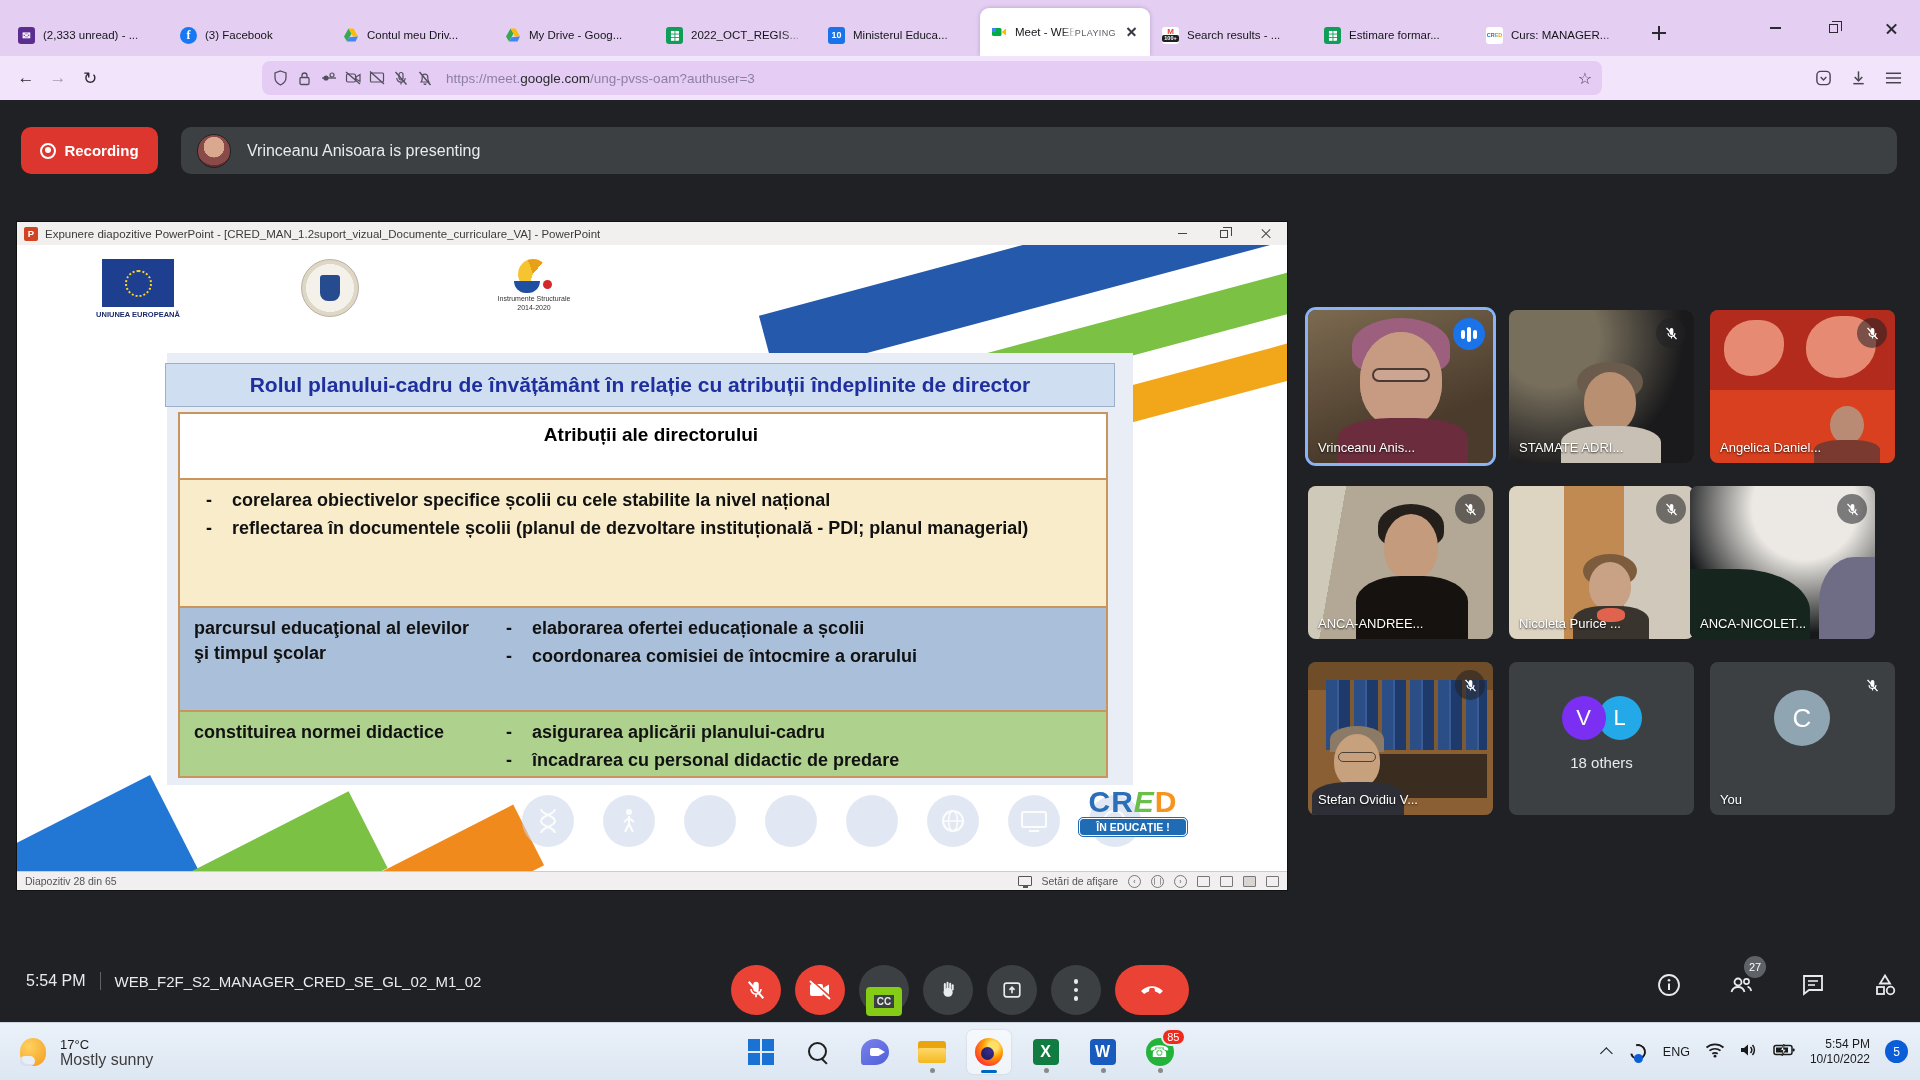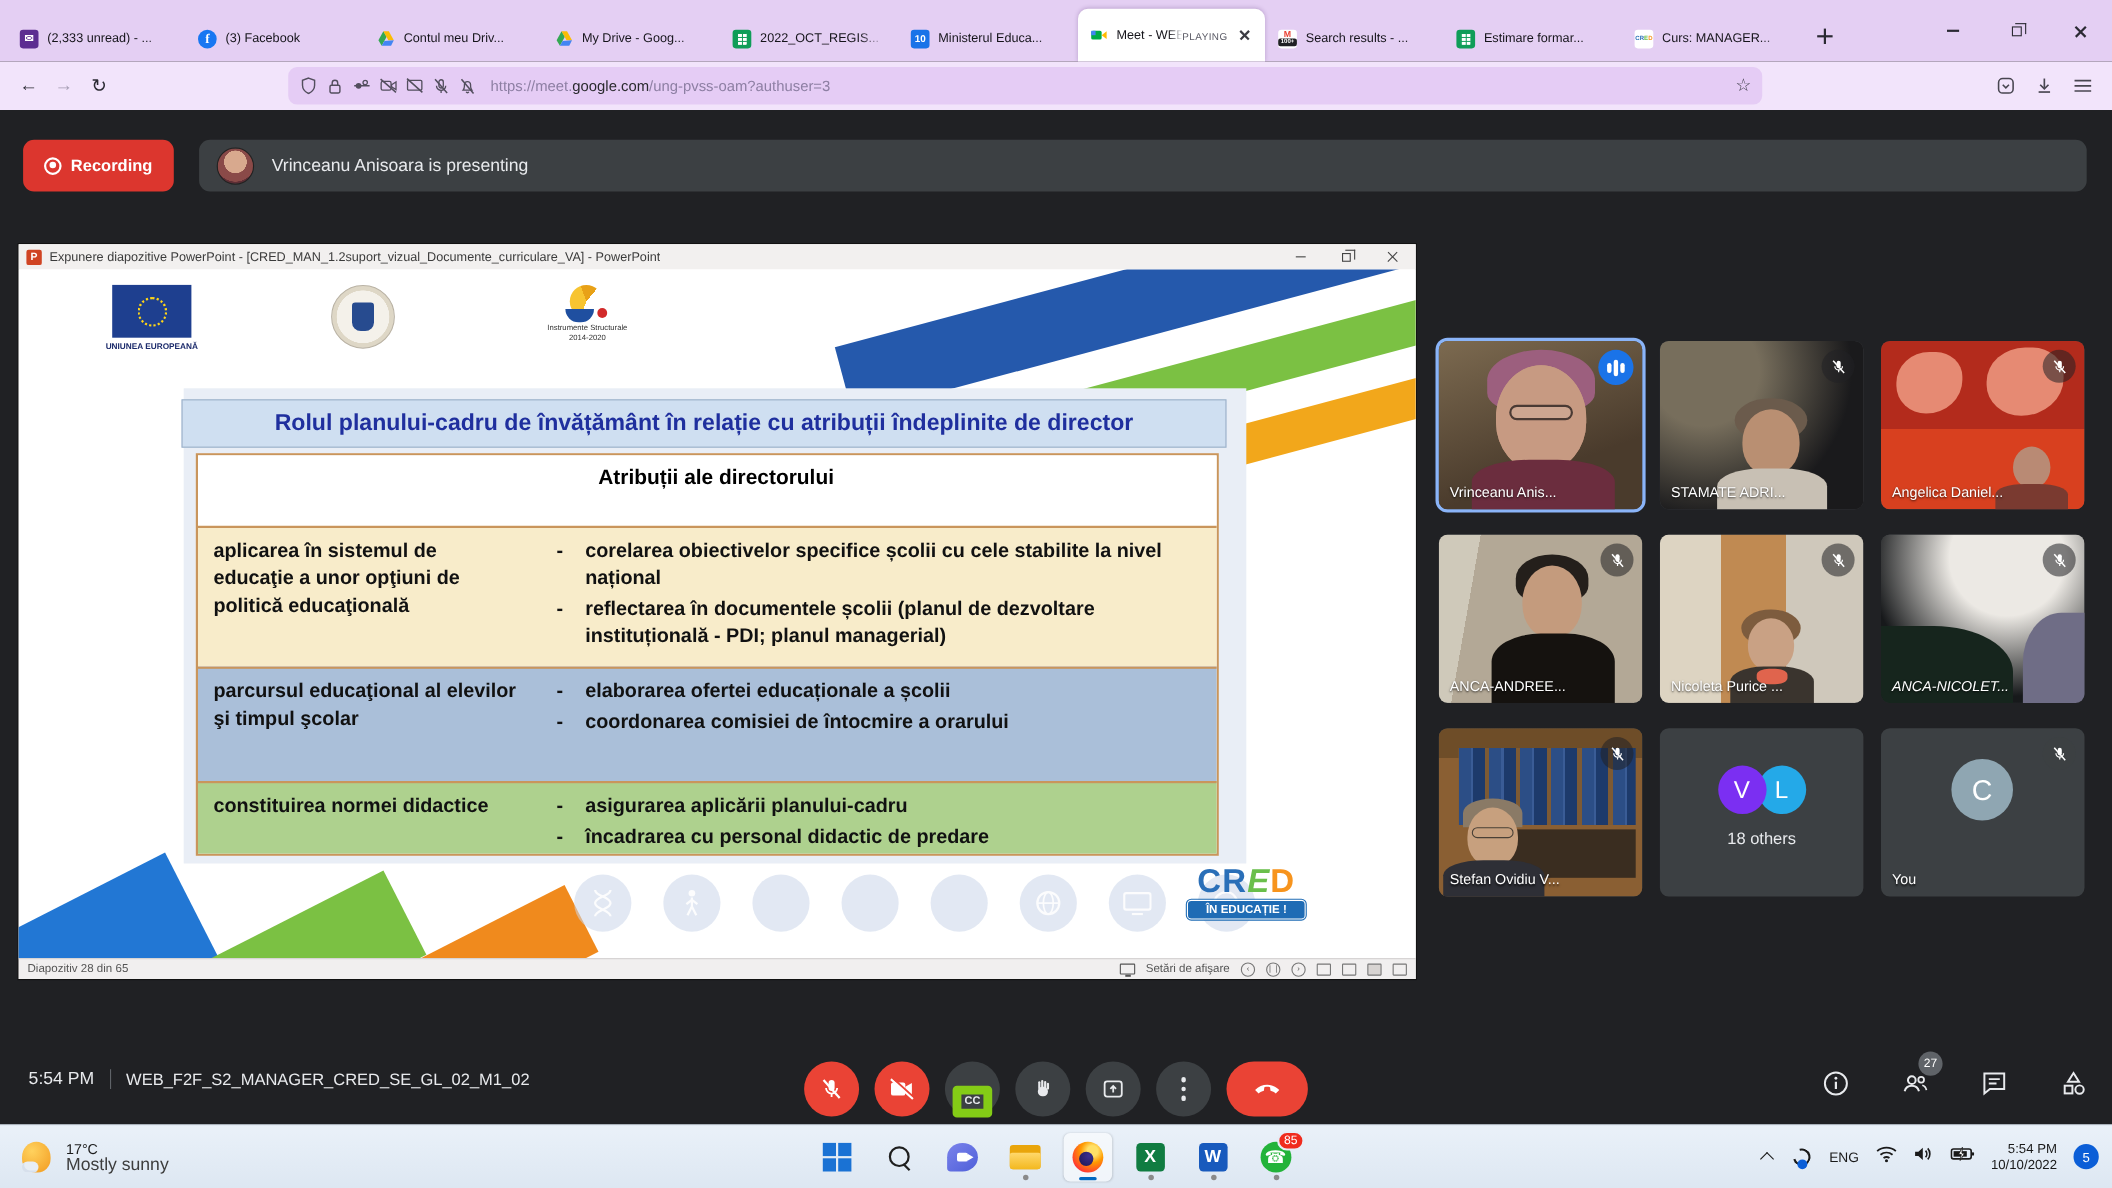--- a/index.html
+++ b/index.html
@@ -513,21 +513,20 @@
 
         <div class="slide-title">
           <span>Rolul planului-cadru de învățământ în relație cu atribuții îndeplinite de director</span>
         </div>
 
         <div class="stable">
           <div class="srow hdr">
             <div class="rc">Atribuții ale directorului</div>
           </div>
           <div class="srow r1">
-            <div class="lc">aplicarea în sistemul de educaţie a unor opţiuni de politică educaţională</div>
             <div class="rc">
               <div class="bullet">
                   <span class="dash">-</span>
                   <span>corelarea obiectivelor specifice școlii cu cele stabilite la nivel național</span>
                 </div>
               <div class="bullet">
                   <span class="dash">-</span>
                   <span>reflectarea în documentele școlii (planul de dezvoltare instituțională - PDI; planul managerial)</span>
                 </div>
             </div>
@@ -700,21 +699,21 @@
             <svg width="15" height="15" viewBox="0 0 24 24">
               <path d="M12 14a3 3 0 0 0 3-3V6a3 3 0 0 0-6 0v5a3 3 0 0 0 3 3z" fill="#fff"></path>
               <path d="M17.5 11a5.5 5.5 0 0 1-11 0" stroke="#fff" stroke-width="1.8" fill="none"></path>
               <line x1="12" y1="16.5" x2="12" y2="20" stroke="#fff" stroke-width="1.8"></line>
               <line x1="4" y1="3" x2="20" y2="21" stroke="#fff" stroke-width="2.2"></line>
             </svg>
           </div>
         <div class="tname">Nicoleta Purice ...</div>
       </div>
 
-      <div class="tile t6" style="left:402px; top:176px;font-style:italic;">
+      <div class="tile t6" style="left:382px; top:176px;">
         <div class="vid">
             <div class="dk"></div>
             <div class="pu"></div>
           </div>
         <div class="micoff">
             <svg width="15" height="15" viewBox="0 0 24 24">
               <path d="M12 14a3 3 0 0 0 3-3V6a3 3 0 0 0-6 0v5a3 3 0 0 0 3 3z" fill="#fff"></path>
               <path d="M17.5 11a5.5 5.5 0 0 1-11 0" stroke="#fff" stroke-width="1.8" fill="none"></path>
               <line x1="12" y1="16.5" x2="12" y2="20" stroke="#fff" stroke-width="1.8"></line>
               <line x1="4" y1="3" x2="20" y2="21" stroke="#fff" stroke-width="2.2"></line>

